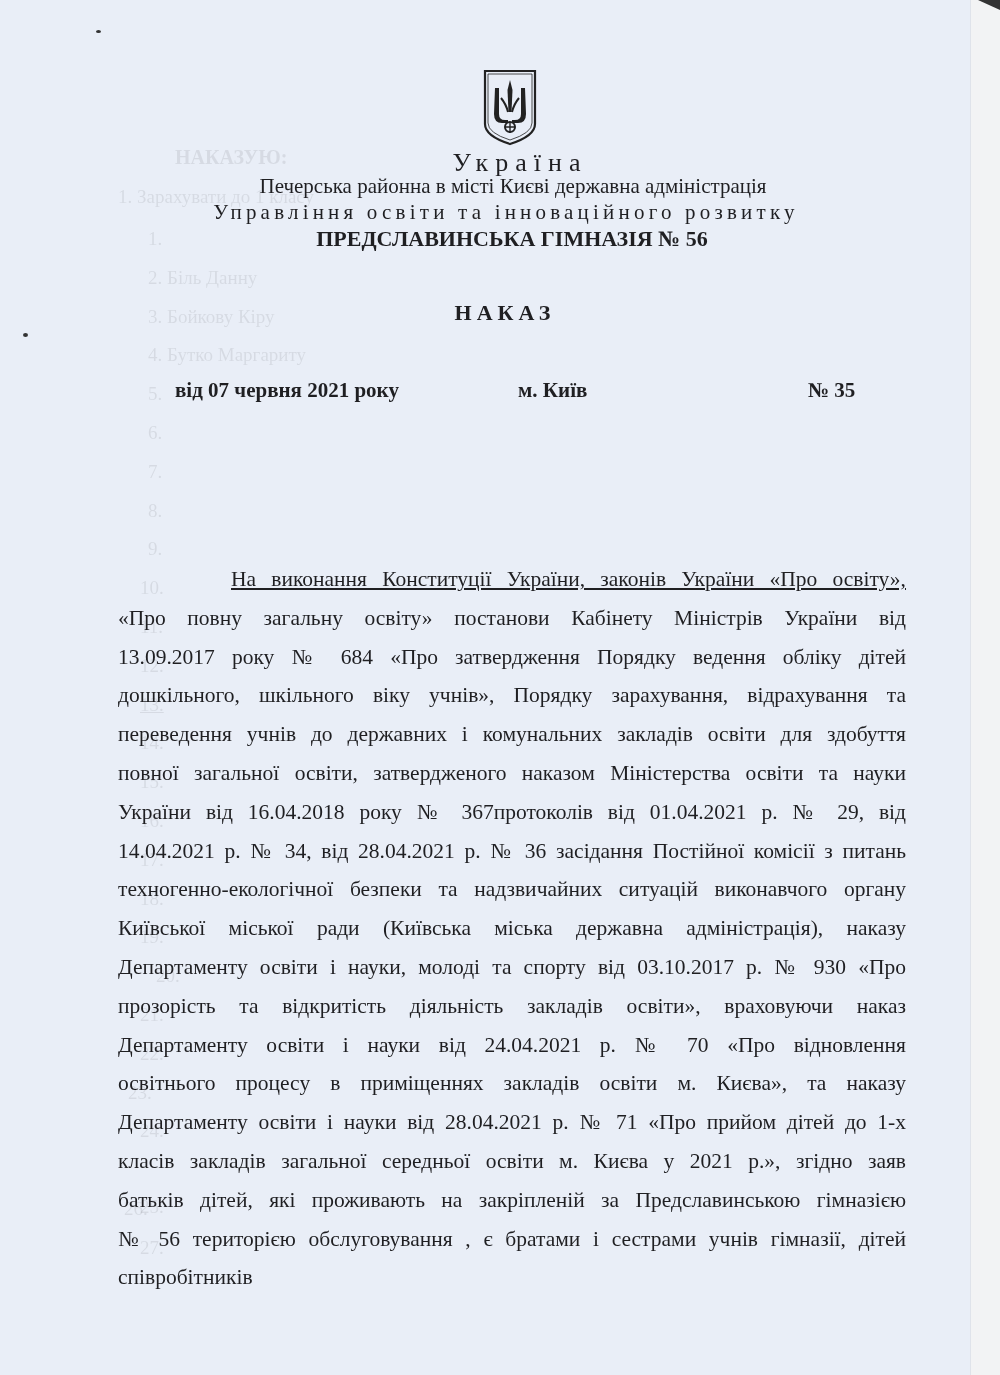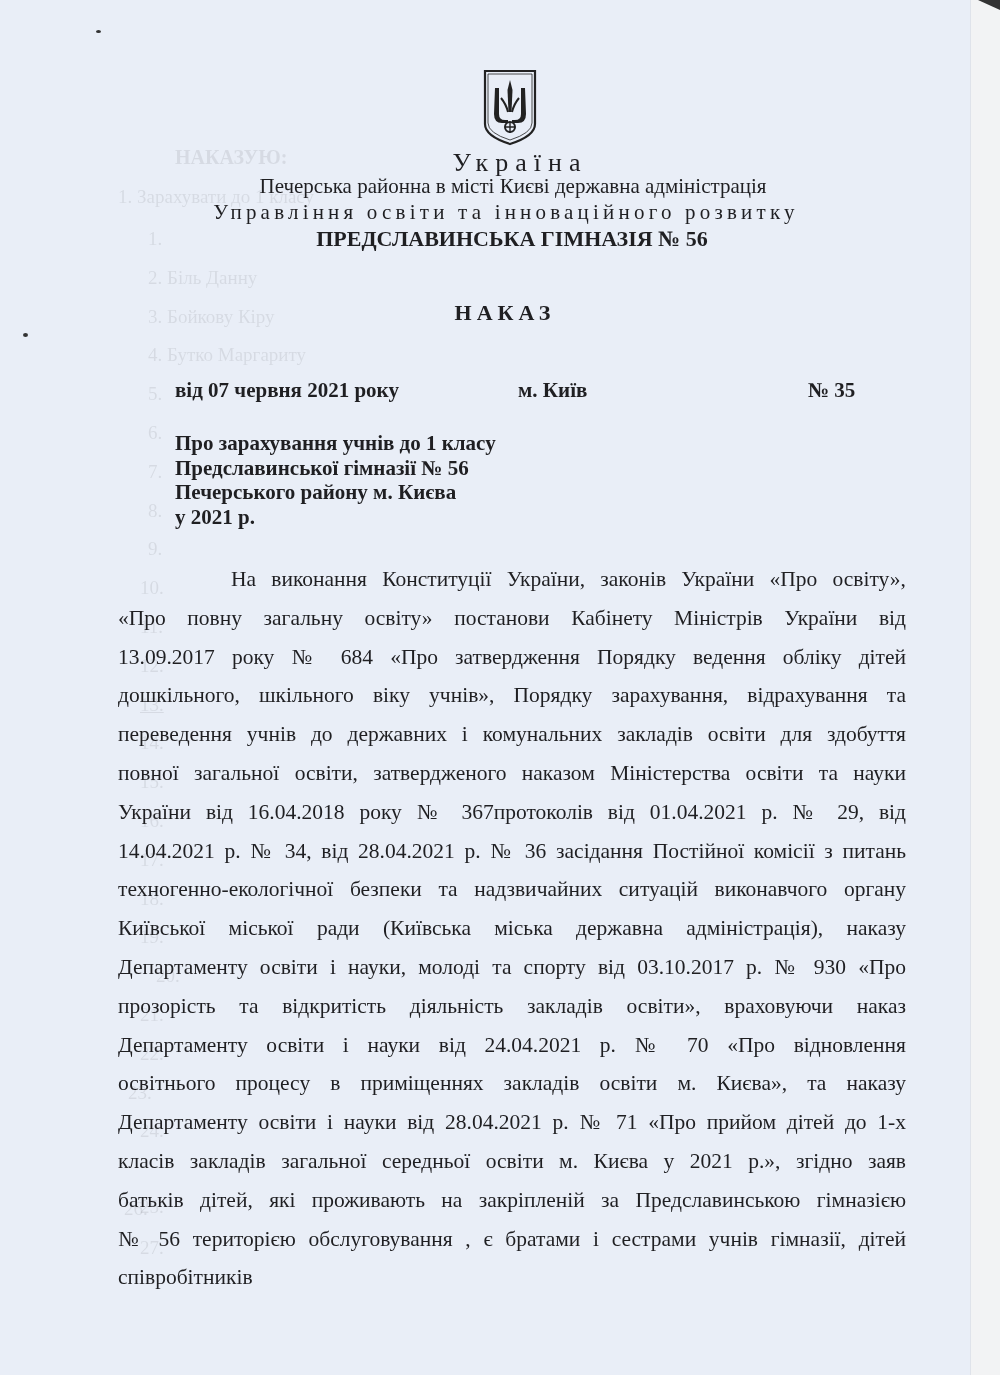--- a/index.html
+++ b/index.html
@@ -28,21 +28,21 @@
   .meta { position: absolute; top: 378px; font-size: 21px; font-weight: bold; white-space: nowrap; }
   .meta.date { left: 175px; }
   .meta.city { left: 518px; }
   .meta.num { left: 808px; }
 
   .subject { position: absolute; left: 175px; top: 431px; font-size: 21px; font-weight: bold; line-height: 24.5px; }
   .subject div { white-space: nowrap; }
 
   .body { position: absolute; left: 118px; top: 560px; width: 788px; font-size: 21.5px; line-height: 38.8px; }
   .line { text-align: justify; text-align-last: justify; white-space: nowrap; height: 38.8px; overflow: hidden; }
-  .line.first { padding-left: 113px; }
+  .line.first { padding-left: 113px; text-decoration: underline; }
   .line.last { text-align-last: left; }
 </style>
 </head>
 <body>
 
 <div class="page">
   <div class="right-strip"></div>
   <div class="corner"></div>
   <div class="speck" style="left:96px;top:30px;width:5px;height:3px;"></div>
   <div class="speck" style="left:23px;top:333px;width:5px;height:4px;"></div>
@@ -94,26 +94,20 @@
   <div class="center admin">Печерська районна в місті Києві державна адміністрація</div>
   <div class="center dept">Управління освіти та інноваційного розвитку</div>
   <div class="center school">ПРЕДСЛАВИНСЬКА ГІМНАЗІЯ № 56</div>
 
   <div class="center nakaz">НАКАЗ</div>
 
   <div class="meta date">від  07 червня 2021 року</div>
   <div class="meta city">м. Київ</div>
   <div class="meta num">№  35</div>
 
-  <div class="subject">
-    <div>Про зарахування учнів до 1 класу</div>
-    <div>Предславинської гімназії № 56</div>
-    <div>Печерського району м. Києва</div>
-    <div>у 2021 р.</div>
-  </div>
 
   <div class="body">
     <div class="line first">На виконання Конституції України, законів України «Про освіту»,</div>
     <div class="line">«Про повну загальну освіту» постанови Кабінету Міністрів  України від</div>
     <div class="line">13.09.2017 року № 684 «Про затвердження Порядку ведення обліку дітей</div>
     <div class="line">дошкільного, шкільного віку учнів», Порядку зарахування, відрахування та</div>
     <div class="line">переведення учнів до державних і комунальних закладів освіти для здобуття</div>
     <div class="line">повної загальної освіти, затвердженого наказом Міністерства освіти та науки</div>
     <div class="line">України від 16.04.2018 року № 367протоколів  від 01.04.2021 р. № 29, від</div>
     <div class="line">14.04.2021 р. № 34, від 28.04.2021 р. № 36 засідання Постійної комісії з питань</div>

